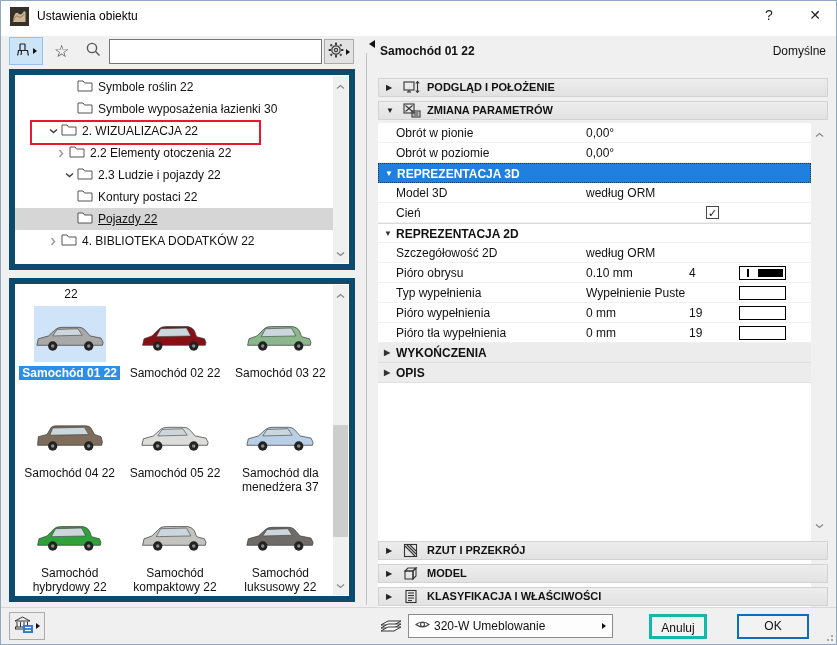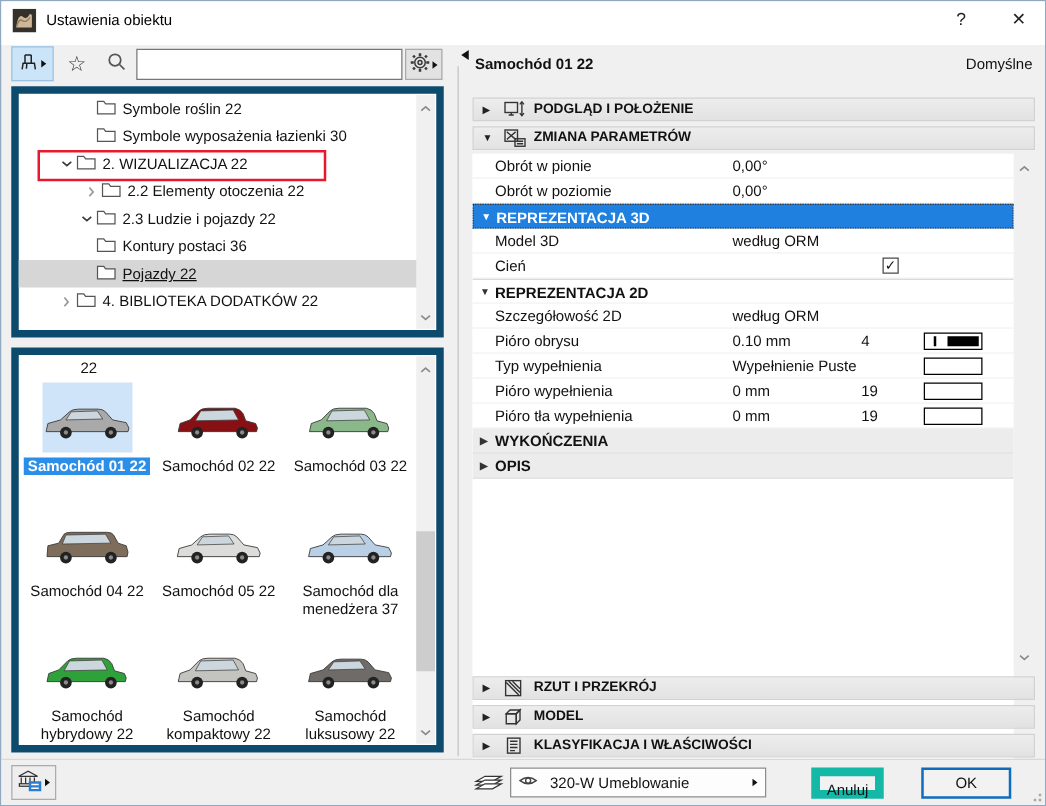--- a/index.html
+++ b/index.html
@@ -73,22 +73,22 @@
   .p-row.group{border-top:1px solid #dadada;font-weight:bold;}
   .p-row.group .c{font-weight:bold;}
   .p-row.group.selected{background:#1f80e0;border:1px dotted #333;}
   .p-row.group.selected .c,.p-row.group.selected .tri{color:#fff;}
   .p-row.cgroup{background:#ececec;border-bottom:1px solid #e0e0e0;font-weight:bold;}
   
   .footer{position:absolute;left:0;top:606px;right:0;height:37px;background:#f0f0f0;border-top:1px solid #d8d8d8;}
   .lib-btn{position:absolute;left:8px;top:4px;width:36px;height:28px;background:#eee;border:1px solid #ababab;display:flex;align-items:center;justify-content:center;}
   .layers-ico{position:absolute;left:378px;top:8px;}
   .layer-dd{position:absolute;left:407px;top:6px;width:205px;height:24px;background:#fdfdfd;border:1px solid #8c8c8c;display:flex;align-items:center;padding:0 6px;cursor:pointer;}
-  .layer-dd .name{margin-left:10px;flex:1;}
-  .btn{position:absolute;top:6px;height:25px;background:#f2f2f2;border:7px solid #14b8a6;text-align:center;line-height:22px;font-size:12px;cursor:pointer;}
+  .layer-dd .name{margin-left:4px;flex:1;}
+  .btn{position:absolute;top:6px;height:25px;background:#f2f2f2;border:3px solid #14b8a6;text-align:center;line-height:22px;font-size:12px;cursor:pointer;}
   .btn-cancel{left:648px;width:58px;}
   .btn-ok{left:736px;width:72px;border:2px solid #0f6cbd;line-height:20px;}
   .grip{position:absolute;right:3px;bottom:3px;width:9px;height:9px;}
   .grip i{position:absolute;width:2px;height:2px;background:#a8a8a8;}
 </style>
 </head>
 <body>
 
 <div class="dlg">
 
@@ -165,21 +165,21 @@
           <span class="chev">
             <svg width="9" height="6" viewBox="0 0 9 6" fill="none" stroke="#3a3a3a" stroke-width="1.4">
               <polyline points="1,1.5 4.5,4.5 8,1.5"></polyline>
             </svg>
           </span>
           <span class="folder"><svg width="16" height="13" viewBox="0 0 16 13" fill="#fff" stroke="#555" stroke-width="1">
               <path d="M1,12 V2 h5 l1.5,2 H15 v8 Z"></path>
             </svg></span>
           <span class="t-lab">2. WIZUALIZACJA 22</span>
         </div>
-        <div class="tree-row" style="padding-left: 50px;">
+        <div class="tree-row" style="padding-left: 38px;">
           <span class="chev">
             <svg width="6" height="9" viewBox="0 0 6 9" fill="none" stroke="#9a9a9a" stroke-width="1.4">
               <polyline points="1.5,1 4.5,4.5 1.5,8"></polyline>
             </svg>
           </span>
           <span class="folder"><svg width="16" height="13" viewBox="0 0 16 13" fill="#fff" stroke="#555" stroke-width="1">
               <path d="M1,12 V2 h5 l1.5,2 H15 v8 Z"></path>
             </svg></span>
           <span class="t-lab">2.2 Elementy otoczenia 22</span>
         </div>
@@ -191,21 +191,21 @@
           </span>
           <span class="folder"><svg width="16" height="13" viewBox="0 0 16 13" fill="#fff" stroke="#555" stroke-width="1">
               <path d="M1,12 V2 h5 l1.5,2 H15 v8 Z"></path>
             </svg></span>
           <span class="t-lab">2.3 Ludzie i pojazdy 22</span>
         </div>
         <div class="tree-row" style="padding-left: 62px;">
           <span class="folder"><svg width="16" height="13" viewBox="0 0 16 13" fill="#fff" stroke="#555" stroke-width="1">
               <path d="M1,12 V2 h5 l1.5,2 H15 v8 Z"></path>
             </svg></span>
-          <span class="t-lab">Kontury postaci 36</span>
+          <span class="t-lab">Kontury postaci 22</span>
         </div>
         <div class="tree-row selected" style="padding-left: 62px; text-decoration: underline;">
           <span class="folder"><svg width="16" height="13" viewBox="0 0 16 13" fill="#fff" stroke="#555" stroke-width="1">
               <path d="M1,12 V2 h5 l1.5,2 H15 v8 Z"></path>
             </svg></span>
           <span class="t-lab">Pojazdy 22</span>
         </div>
         <div class="tree-row" style="padding-left: 30px;">
           <span class="chev">
             <svg width="6" height="9" viewBox="0 0 6 9" fill="none" stroke="#9a9a9a" stroke-width="1.4">

